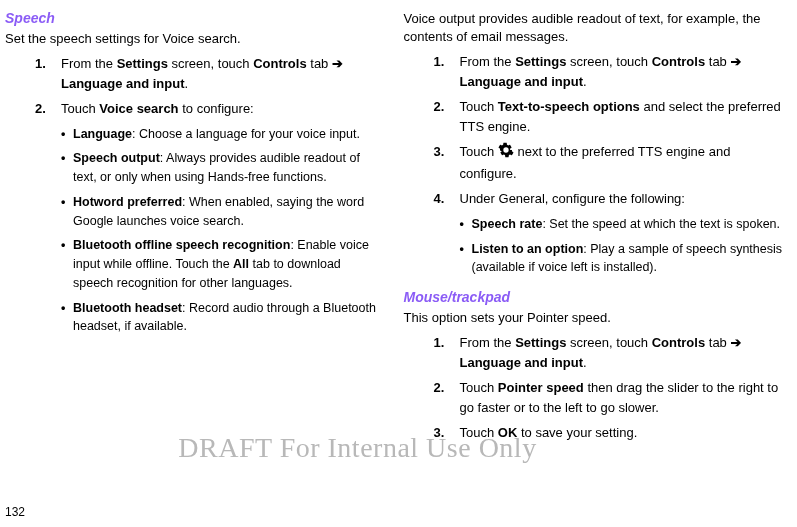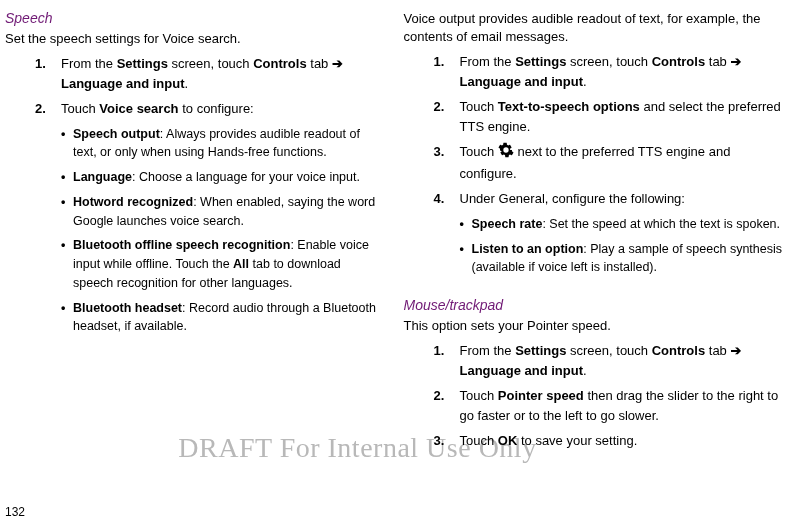--- a/index.html
+++ b/index.html
@@ -13,22 +13,22 @@
       position: relative;
     }
     .columns {
       display: flex;
       gap: 20px;
     }
     .column {
       flex: 1;
     }
     .section-heading {
-      color: #701a75;
-      font-weight: normal;
+      color: #8b5cf6;
+      font-weight: bold;
       font-style: italic;
       font-size: 14px;
       margin-bottom: 4px;
     }
     .intro-text {
       margin-left: 0;
       margin-bottom: 6px;
       line-height: 1.4;
     }
     .numbered-list {
@@ -115,23 +115,23 @@
         </span>
       </li>
       <li class="numbered-item">
         <span class="num-label">2.</span>
         <span class="num-content">
           <span>Touch </span><span class="bold">Voice search</span><span> to configure:</span>
         </span>
       </li>
     </ol>
     <ul class="bulleted-list">
+      <li class="bullet-item"><span class="bold">Language</span><span>: Choose a language for your voice input.</span></li>
       <li class="bullet-item"><span class="bold">Speech output</span><span>: Always provides audible readout of text, or only when using Hands-free functions.</span></li>
-      <li class="bullet-item"><span class="bold">Language</span><span>: Choose a language for your voice input.</span></li>
-      <li class="bullet-item"><span class="bold">Hotword recognized</span><span>: When enabled, saying the word Google launches voice search.</span></li>
+      <li class="bullet-item"><span class="bold">Hotword preferred</span><span>: When enabled, saying the word Google launches voice search.</span></li>
       <li class="bullet-item"><span class="bold">Bluetooth offline speech recognition</span><span>: Enable voice input while offline. Touch the </span><span class="bold">All</span><span> tab to download speech recognition for other languages.</span></li>
       <li class="bullet-item"><span class="bold">Bluetooth headset</span><span>: Record audio through a Bluetooth headset, if available.</span></li>
     </ul>
   </div>
 
   <div class="column">
     <div class="intro-text" style="margin-left:0;">Voice output provides audible readout of text, for example, the contents of email messages.</div>
     <ol class="numbered-list">
       <li class="numbered-item">
         <span class="num-label">1.</span>
@@ -158,21 +158,21 @@
         <span class="num-content">
           <span>Under General, configure the following:</span>
         </span>
       </li>
     </ol>
     <ul class="bulleted-list">
       <li class="bullet-item"><span class="bold">Speech rate</span><span>: Set the speed at which the text is spoken.</span></li>
       <li class="bullet-item"><span class="bold">Listen to an option</span><span>: Play a sample of speech synthesis (available if voice left is installed).</span></li>
     </ul>
 
-    <div class="section-heading" style="margin-top:20px;">Mouse/trackpad</div>
+    <div class="section-heading" style="margin-top:12px;">Mouse/trackpad</div>
     <div class="intro-text">This option sets your Pointer speed.</div>
     <ol class="numbered-list">
       <li class="numbered-item">
         <span class="num-label">1.</span>
         <span class="num-content">
           <span>From the </span><span class="bold">Settings</span><span> screen, touch </span><span class="bold">Controls</span><span> tab </span><span class="arrow">➔</span><span> </span><span class="bold">Language and input</span><span>.</span>
         </span>
       </li>
       <li class="numbered-item">
         <span class="num-label">2.</span>

